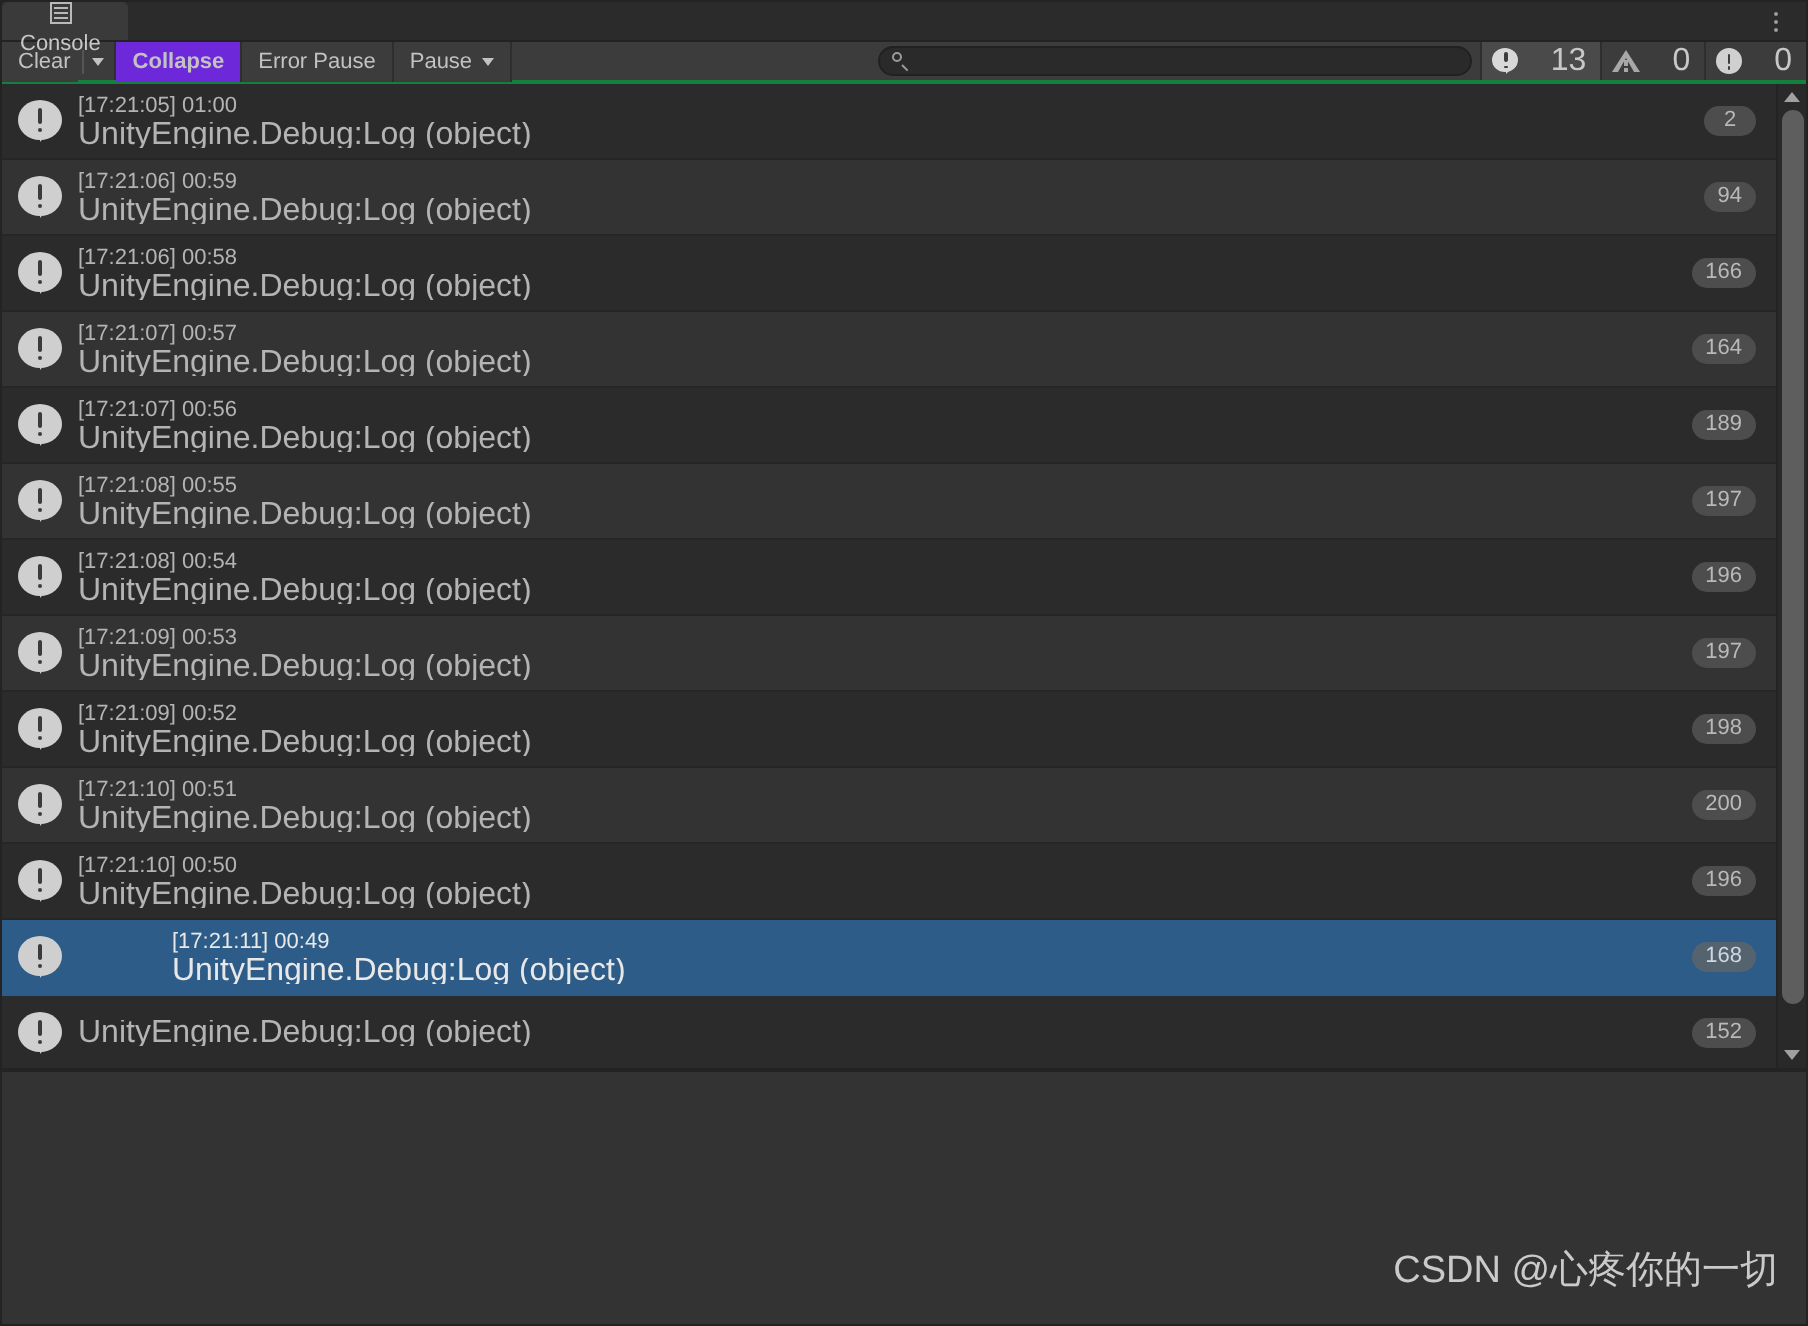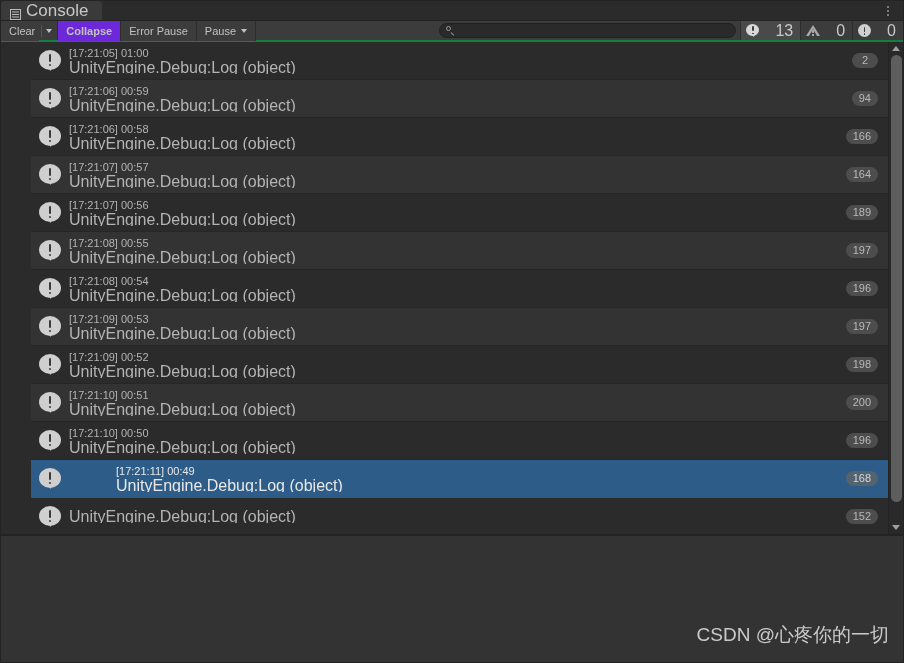--- a/index.html
+++ b/index.html
@@ -43,23 +43,24 @@
     display: flex;
     align-items: center;
     gap: 5px;
     padding: 0 14px 0 9px;
     background: #3a3a3a;
     height: 19px;
     box-sizing: border-box;
     border-top-left-radius: 3px;
     border-top-right-radius: 3px;
     color: #c8c8c8;
-    font-size: 17px;
+    font-size: 11px;
     cursor: pointer;
     user-select: none;
+    flex-direction: column;
   }
   .tab-icon {
     width: 11px;
     height: 11px;
     display: inline-block;
     position: relative;
   }
   .tab-label { line-height: 1; }
   .kebab {
     position: absolute;
@@ -324,21 +325,20 @@
   .row {
     height: 38px;
     box-sizing: border-box;
     display: flex;
     align-items: center;
     padding: 0 0 0 8px;
     position: relative;
     cursor: pointer;
     user-select: none;
     border-bottom: 1px solid #262626;
-    margin-left: 30px;
   }
   .row.even { background: #2b2b2b; }
   .row.odd  { background: #333333; }
   .row.selected { background: #2c5c87; border-bottom-color: #2c5c87; }
 
   .row-icon {
     width: 22px;
     height: 22px;
     position: relative;
     flex: 0 0 auto;

